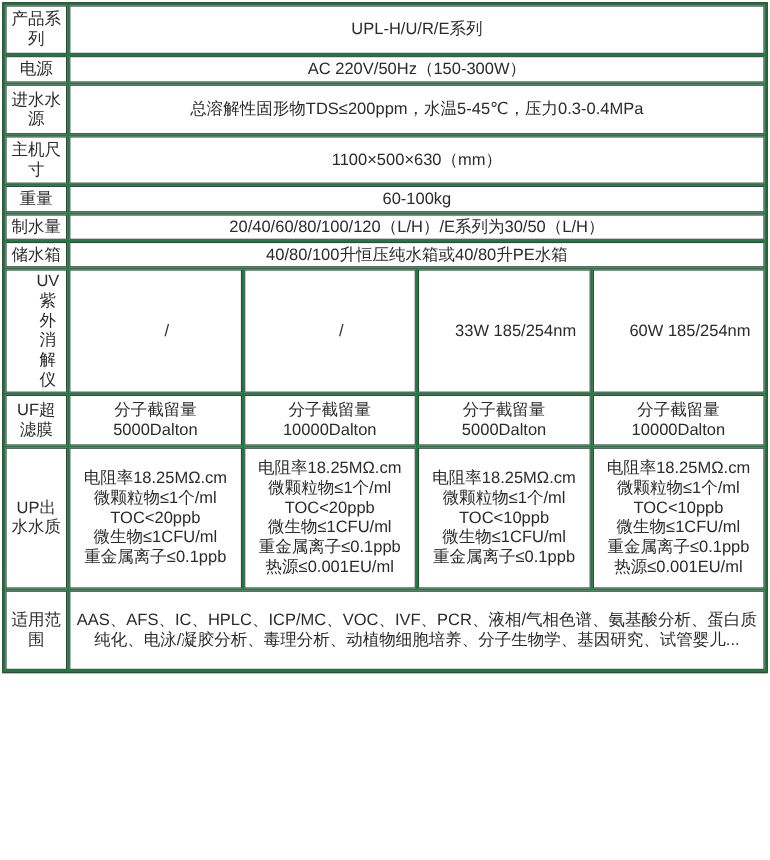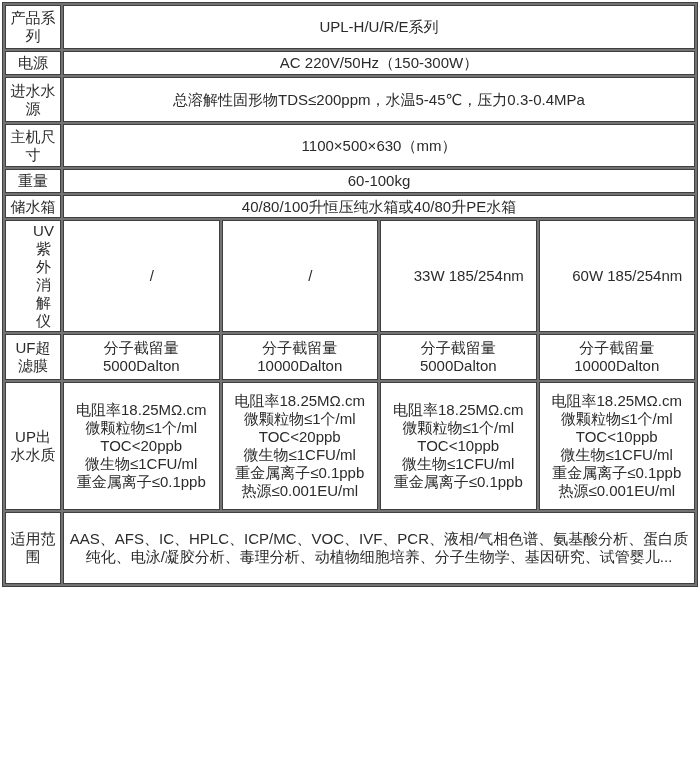--- a/index.html
+++ b/index.html
@@ -14,21 +14,21 @@
   .wrap {
     padding: 2px;
     width: 696px;
   }
   table.spec {
     border-collapse: separate;
     border-spacing: 2px;
     border: 1px solid #3f3f3f;
     table-layout: fixed;
     width: 694px;
-    background: #737373;
+    background: #15803d;
   }
   table.spec th,
   table.spec td {
     box-sizing: border-box;
     border: 1px solid #3f3f3f;
     font-size: 15px;
     line-height: 18px;
     font-weight: normal;
     text-align: center;
     vertical-align: middle;
@@ -93,20 +93,24 @@
 寸</th>
       <td colspan="4">1100×500×630（mm）</td>
     </tr>
 
 
     <tr class="r7">
       <th>重量</th>
       <td colspan="4">60-100kg</td>
     </tr>
 
+    <tr class="r8">
+      <th>制水量</th>
+      <td colspan="4">20/40/60/80/100/120（L/H）/E系列为30/50（L/H）</td>
+    </tr>
 
     <tr class="r9">
       <th>储水箱</th>
       <td colspan="4">40/80/100升恒压纯水箱或40/80升PE水箱</td>
     </tr>
 
     <tr class="r10">
       <th>UV紫
 外消解
 仪</th>

